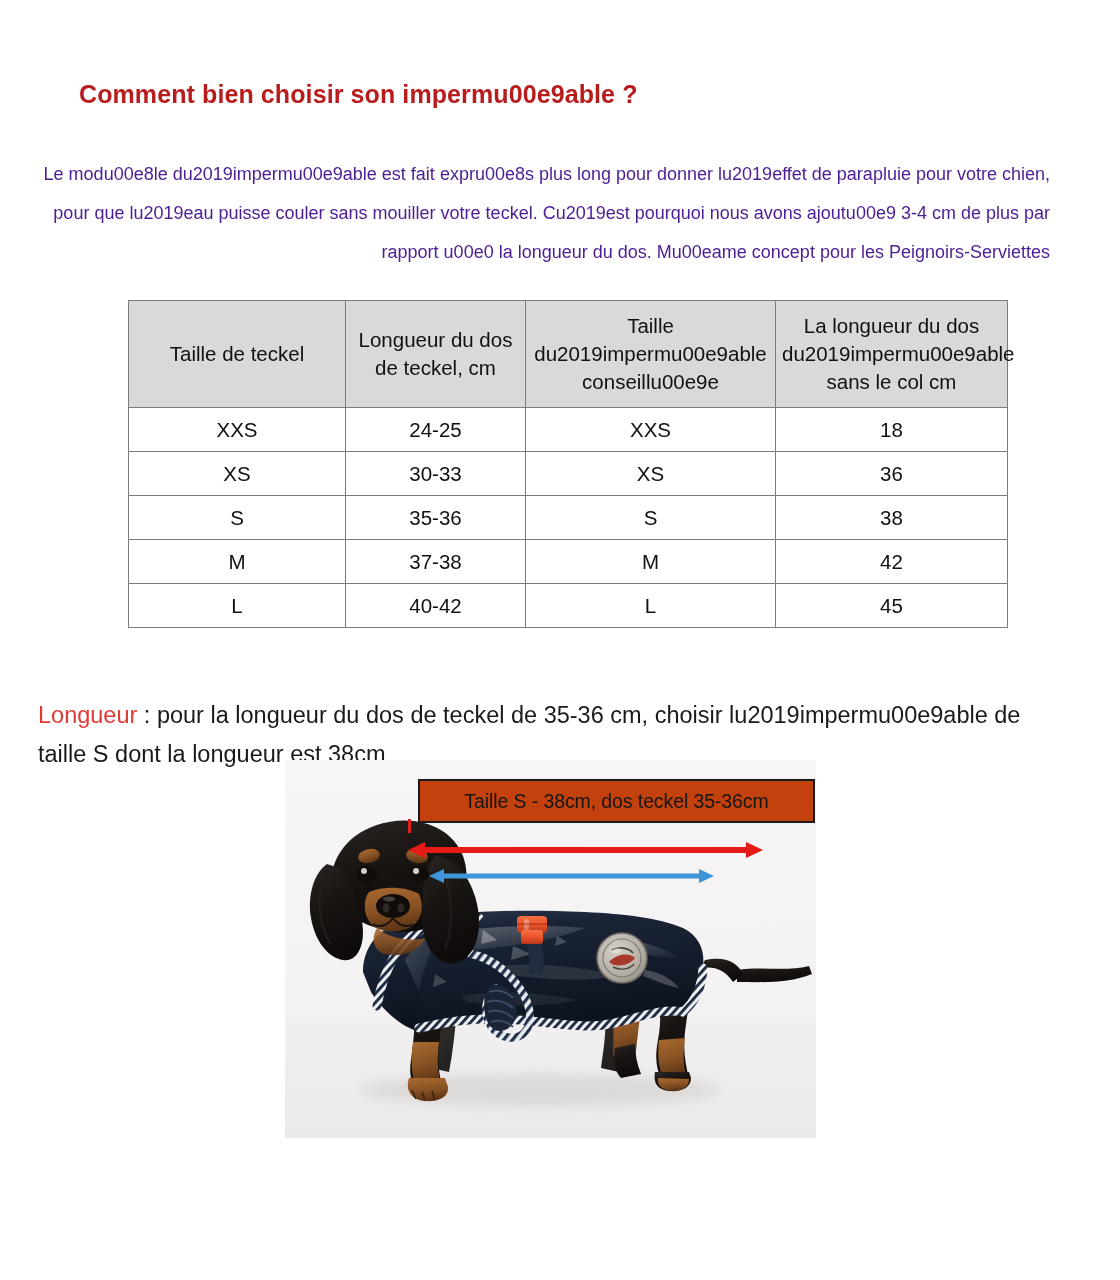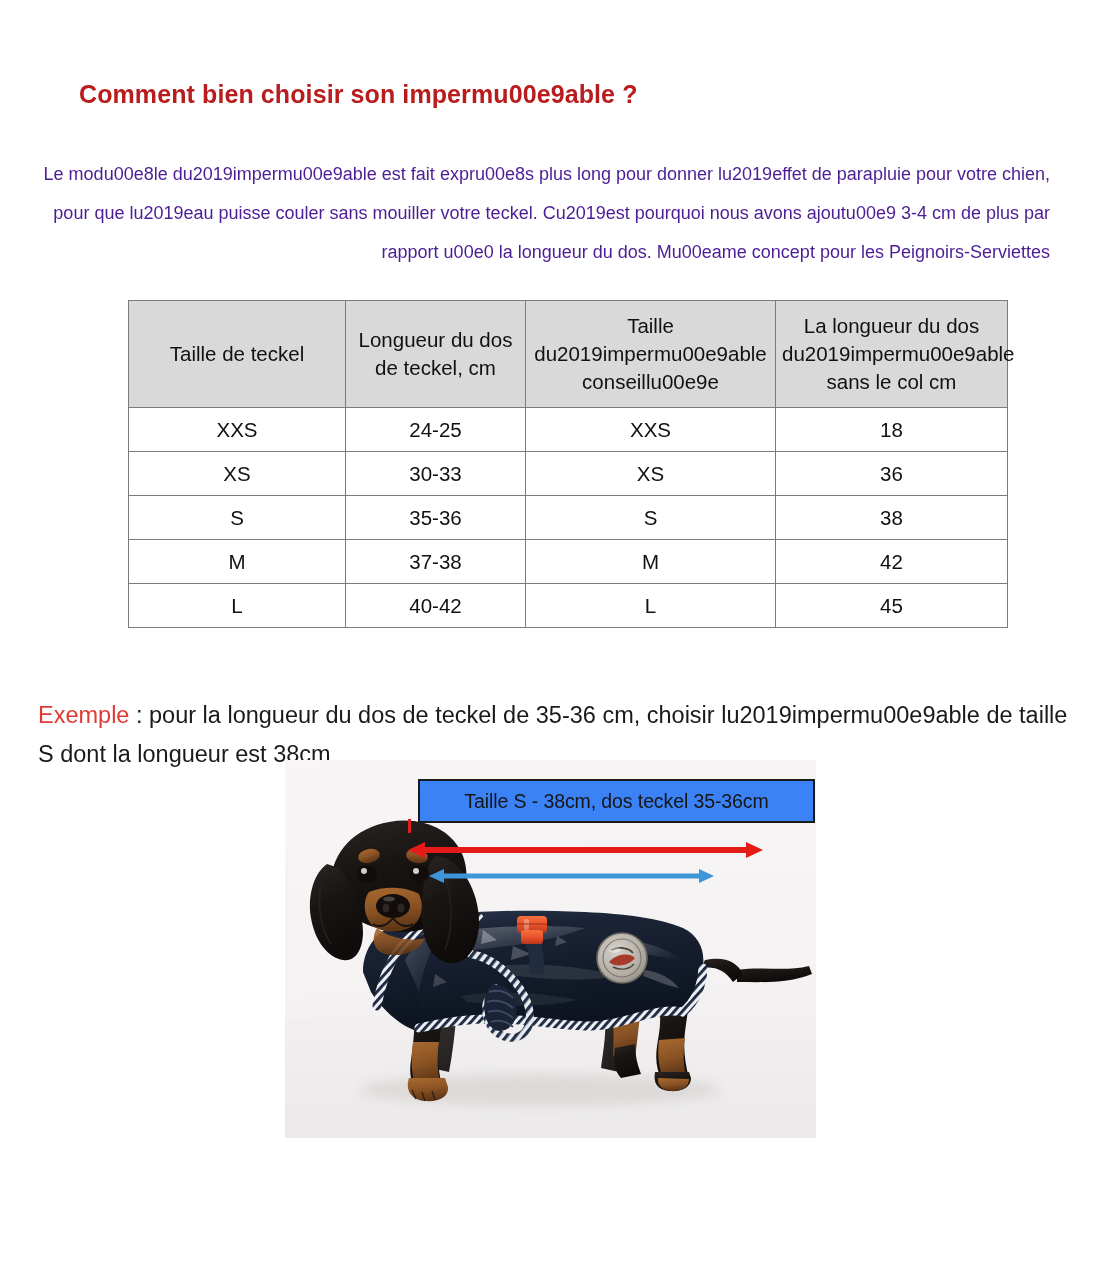--- a/index.html
+++ b/index.html
@@ -109,21 +109,21 @@
     background: linear-gradient(180deg, #f1efef 0%, #ebe9e9 100%);
   }
 
   
   .caption-box {
     position: absolute;
     left: 418px;
     top: 779px;
     width: 397px;
     height: 44px;
-    background: #3b82f6;
+    background: #c2410c;
     border: 2px solid #1a1a1a;
     box-sizing: border-box;
     display: flex;
     align-items: center;
     justify-content: center;
     font-family: "Liberation Sans", sans-serif;
     font-size: 19.5px;
     color: #161616;
     letter-spacing: -0.1px;
     z-index: 40;
@@ -205,21 +205,21 @@
       </tr>
       <tr>
         <td>L</td>
         <td>40-42</td>
         <td>L</td>
         <td>45</td>
       </tr>
     </tbody>
   </table>
 
-  <p class="example"><span class="kw">Exemple</span><span> : pour la longueur du dos de teckel de 35-36 cm, choisir lu2019impermu00e9able de taille S dont la longueur est 38cm</span></p>
+  <p class="example"><span class="kw">Longueur</span><span> : pour la longueur du dos de teckel de 35-36 cm, choisir lu2019impermu00e9able de taille S dont la longueur est 38cm</span></p>
 
   <div class="photo">
     <div class="floor"></div>
 
     <svg class="dog-svg" viewBox="0 0 531 378" preserveAspectRatio="none">
       <defs>
         <linearGradient id="coatGrad" x1="0" y1="0" x2="0.25" y2="1">
           <stop offset="0%" stop-color="#2b3852"></stop>
           <stop offset="22%" stop-color="#1b2436"></stop>
           <stop offset="55%" stop-color="#151d2d"></stop>

